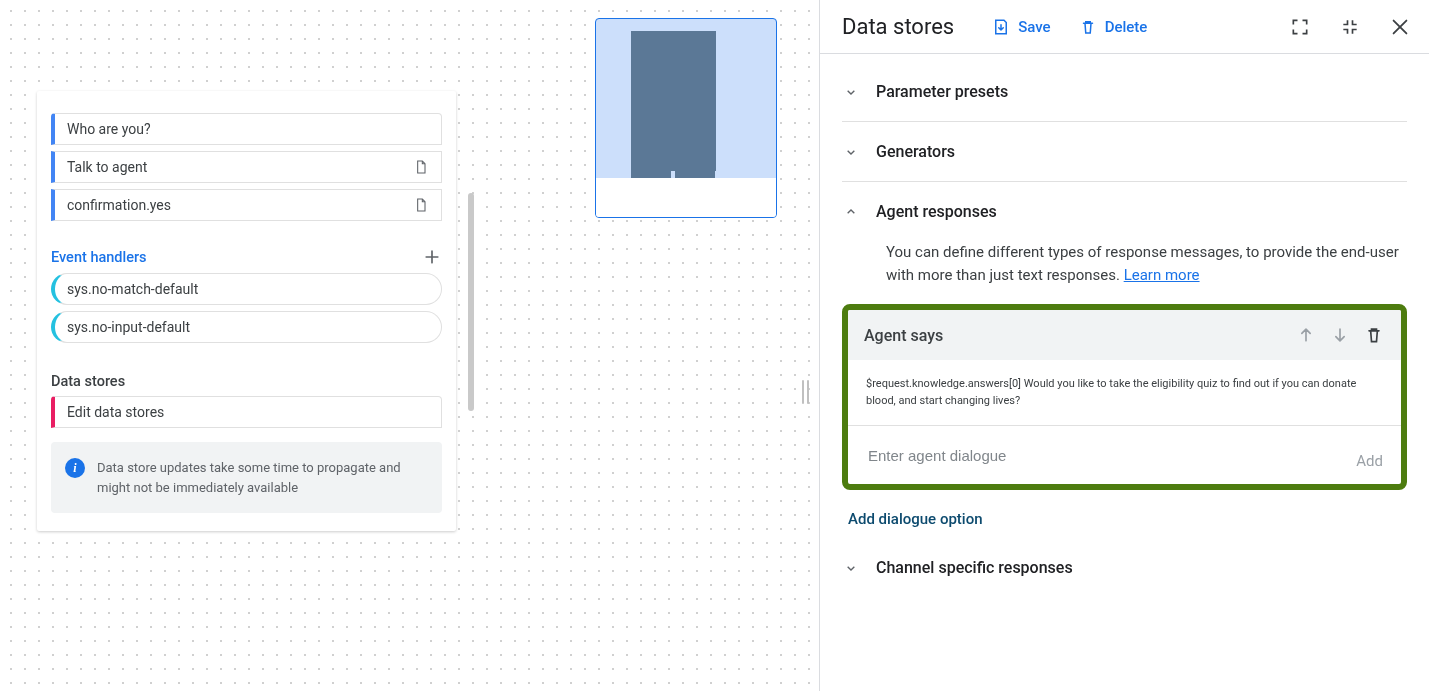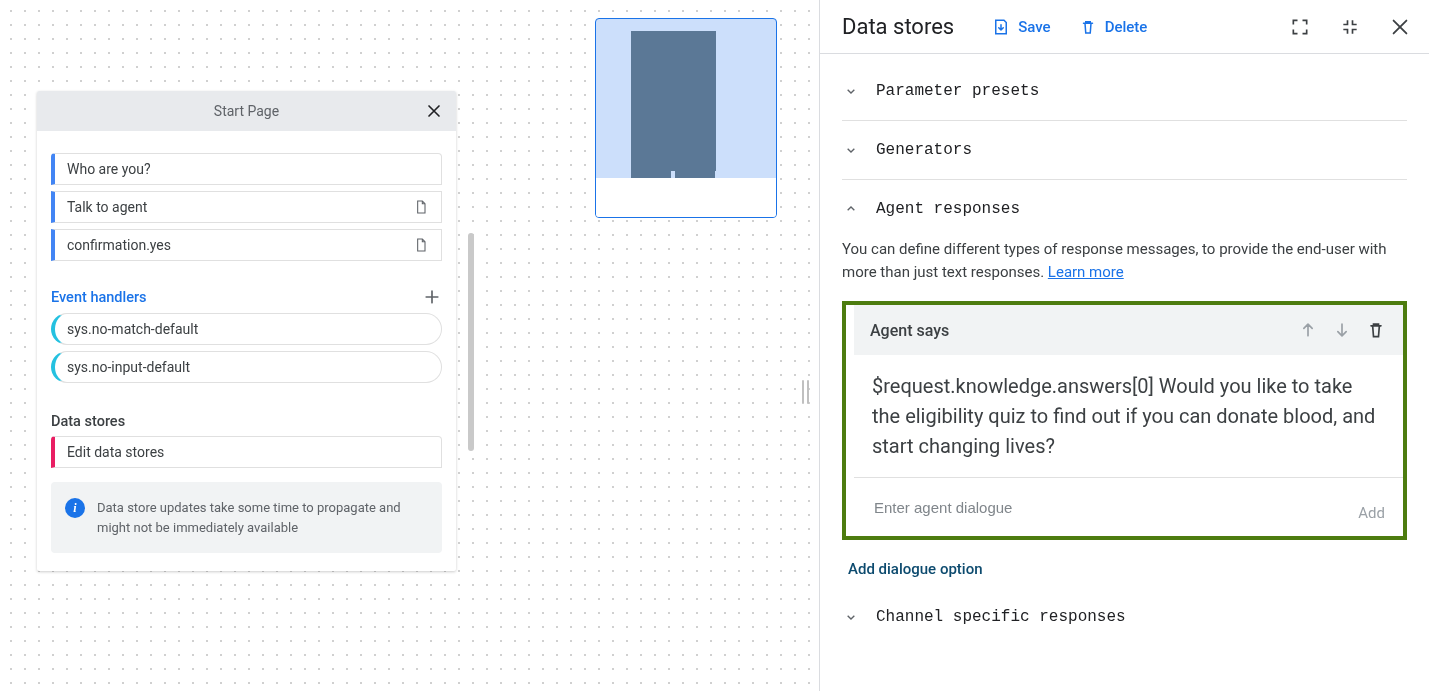--- a/index.html
+++ b/index.html
@@ -157,50 +157,49 @@
     .hdr-spacer{flex:1;}
     .hdr-icon{width:22px;height:22px;display:flex;align-items:center;justify-content:center;cursor:pointer;color:#3c4043;}
 
     .panel-body { padding: 8px 22px 0 22px; overflow:auto; }
 
     .acc-row {
       display:flex; align-items:center; gap:16px;
       padding:20px 0;
       border-bottom:1px solid #e0e0e0;
       cursor:pointer;
-      font-family:Liberation Mono, monospace;
     }
     .acc-row.noborder{border-bottom:none;}
     .acc-row .chev{width:18px;height:18px;color:#5f6368;display:flex;align-items:center;justify-content:center;flex-shrink:0;}
     .acc-row .label{font-size:16px;font-weight:500;color:#202124;}
 
     .acc-content {
       font-size:15px; color:#3c4043; line-height:1.5;
       padding-bottom:18px;
+      margin-left:44px;
     }
     .acc-content a{color:#1a73e8;text-decoration:underline;}
 
     .agent-card {
-      border:4px solid #4d7c0f;
-      border-radius:0;
+      border:6px solid #4d7c0f;
+      border-radius:8px;
       overflow:hidden;
-      padding-left:8px;
     }
     .ac-header{
       background:#f1f3f4;
       padding:14px 16px;
       display:flex; align-items:center;
       font-size:16px;font-weight:500;color:#3c4043;
     }
     .ac-header .sp{flex:1;}
     .ac-header .ic{width:22px;height:22px;display:flex;align-items:center;justify-content:center;margin-left:12px;cursor:pointer;color:#80868b;}
     .ac-header .ic.trash{color:#202124;}
     .ac-body{
       padding:16px 18px;
-      font-size:20px;line-height:1.5;color:#3c4043;
+      font-size:11px;line-height:1.5;color:#3c4043;
       border-bottom:1px solid #e0e0e0;
     }
     .ac-input{
       display:flex;align-items:center;
       padding:14px 18px;
     }
     .ac-input input{
       flex:1;border:none;outline:none;font-size:15px;color:#3c4043;
     }
     .ac-input input::placeholder{color:#80868b;}
@@ -234,28 +233,20 @@
       <div class="mm-block"></div>
       <div class="mm-bars">
           <div></div>
           <div></div>
         </div>
     </div>
     <div class="mm-bottom"></div>
   </div>
 
   <div class="start-page">
-    <div class="sp-header">
-      <span>Start Page</span>
-      <div class="sp-close">
-        <svg viewBox="0 0 24 24" width="20" height="20">
-            <path d="M6 6l12 12M18 6l-12 12" stroke="#202124" stroke-width="2" fill="none" stroke-linecap="round"></path>
-          </svg>
-      </div>
-    </div>
 
     <div class="sp-body" style="position:relative;">
       <div class="scrollbar"></div>
 
       <div class="route-row first-group" style="margin-top:22px;">
         <span>Who are you?</span>
       </div>
       <div class="route-row">
         <span>Talk to agent</span>
         <span class="doc">

